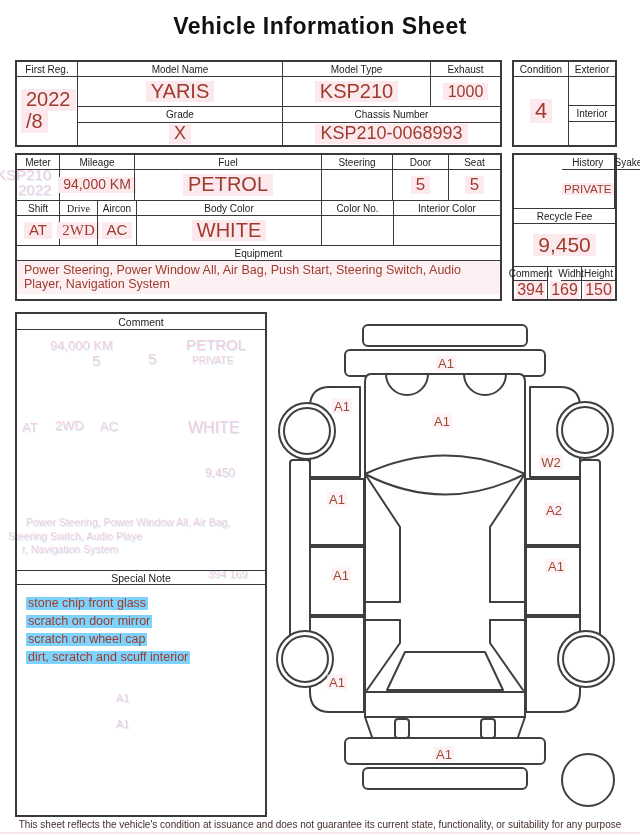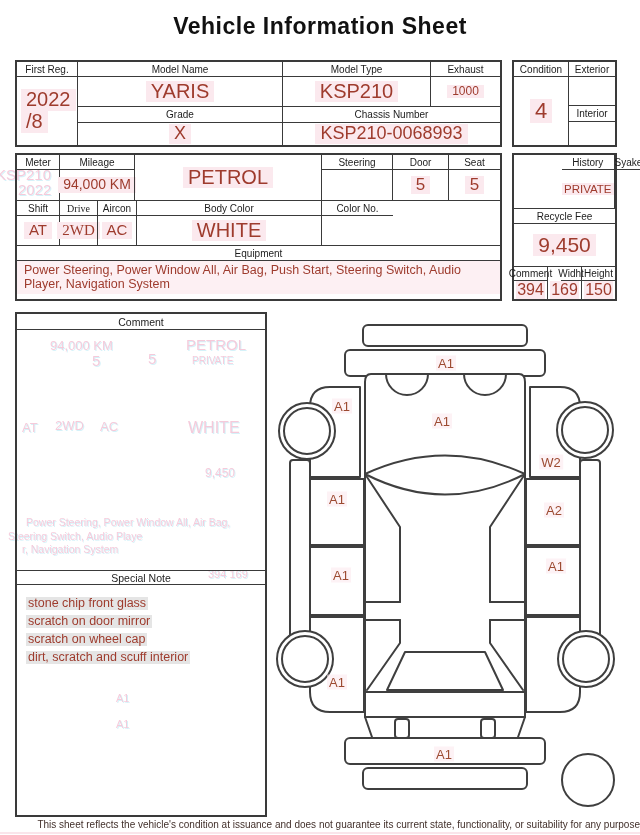--- a/index.html
+++ b/index.html
@@ -13,23 +13,23 @@
   .bb{border-bottom:1px solid #3a3a3a;}
   .bt{border-top:1px solid #3a3a3a;}
   .hdr{font-size:10px;color:#1c1c1c;display:flex;align-items:center;justify-content:center;
        box-sizing:border-box;white-space:nowrap;}
   .val{color:#9e3b2d;display:flex;align-items:center;justify-content:center;box-sizing:border-box;}
   .hl{background:#fbe9ee;padding:0 5px;line-height:1.08;white-space:nowrap;}
   .title{position:absolute;top:13px;left:0;width:640px;text-align:center;
          font-size:23px;font-weight:600;letter-spacing:.5px;color:#111;}
   .eqp-text{color:#9e3b2d;font-size:12.5px;line-height:13.5px;padding:3px 7px;
             background:linear-gradient(#fdf0f3,#fdf0f3);}
-  .note-line{color:#9e3b2d;font-size:12.5px;line-height:12.6px;background:#e5e5e5;
+  .note-line{color:#9e3b2d;font-size:12.5px;line-height:12.6px;background:#7dd3fc;
              display:inline-block;padding:0 2px;}
-  .footer{position:absolute;top:819px;left:0;width:640px;text-align:right;
+  .footer{position:absolute;top:819px;left:0;width:640px;text-align:center;
           font-size:10px;color:#42302b;}
   .ghost{position:absolute;color:#f3bed2;opacity:.8;white-space:nowrap;
          text-shadow:1px 1px 0 rgba(140,220,240,.45);pointer-events:none;}
   .diagram-label{position:absolute;transform:translate(-50%,-50%);font-size:13px;
                  color:#9c4a31;background:rgba(251,233,238,.6);padding:0 2px;
                  white-space:nowrap;}
   .pink-line{position:absolute;left:0;top:832px;width:640px;height:2px;
              background:#f6d3de;opacity:.6;}
   svg{display:block;}
 </style>
@@ -81,21 +81,21 @@
     </div>
     <div class="col bl" style="width:218px;justify-content:flex-end;">
       <div class="row" style="height:15px;">
         <div class="hdr bb" style="width:147px;">Model Type</div>
         <div class="hdr bb bl" style="flex:1;">Exhaust</div>
       </div>
       <div class="row" style="height:30px;">
         <div class="val bb" style="width:147px;font-size:20px;">
             <span class="hl">KSP210</span>
           </div>
-        <div class="val bb bl" style="flex:1;font-size:12px;">
+        <div class="val bb bl" style="flex:1;font-size:16px;">
             <span class="hl">1000</span>
           </div>
       </div>
       <div class="hdr bb" style="height:16px;">Chassis Number</div>
       <div class="val" style="flex:1;font-size:18px;">
           <span class="hl">KSP210-0068993</span>
         </div>
     </div>
   </div>
 
@@ -120,20 +120,21 @@
         <div class="hdr bb" style="height:15px;">Meter</div>
         <div class="val" style="flex:1;"></div>
       </div>
       <div class="col bl" style="width:75px;">
         <div class="hdr bb" style="height:15px;">Mileage</div>
         <div class="val" style="flex:1;font-size:14px;">
             <span class="hl">94,000 KM</span>
           </div>
       </div>
       <div class="col bl" style="width:187px;">
+        <div class="hdr bb" style="height:15px;">Fuel</div>
         <div class="val" style="flex:1;font-size:20px;">
             <span class="hl">PETROL</span>
           </div>
       </div>
       <div class="col bl" style="width:71px;">
         <div class="hdr bb" style="height:15px;">Steering</div>
         <div class="val" style="flex:1;"></div>
       </div>
       <div class="col bl" style="width:56px;">
         <div class="hdr bb" style="height:15px;">Door</div>
@@ -168,20 +169,24 @@
           </div>
       </div>
       <div class="col bl" style="width:185px;">
         <div class="hdr bb" style="height:15px;">Body Color</div>
         <div class="val" style="flex:1;font-size:20px;">
             <span class="hl">WHITE</span>
           </div>
       </div>
       <div class="col bl" style="width:72px;">
         <div class="hdr bb" style="height:15px;">Color No.</div>
+        <div class="val" style="flex:1;"></div>
+      </div>
+      <div class="col bl" style="flex:1;">
+        <div class="hdr bb" style="height:15px;">Interior Color</div>
         <div class="val" style="flex:1;"></div>
       </div>
     </div>
     <div class="col" style="flex:1;">
       <div class="hdr bb" style="height:15px;">Equipment</div>
       <div class="eqp-text">Power Steering, Power Window  All, Air Bag, Push Start, Steering Switch, Audio Player, Navigation System</div>
     </div>
   </div>
 
   <div class="abs box col" style="left:512px;top:153px;width:105px;height:148px;z-index:1;">

